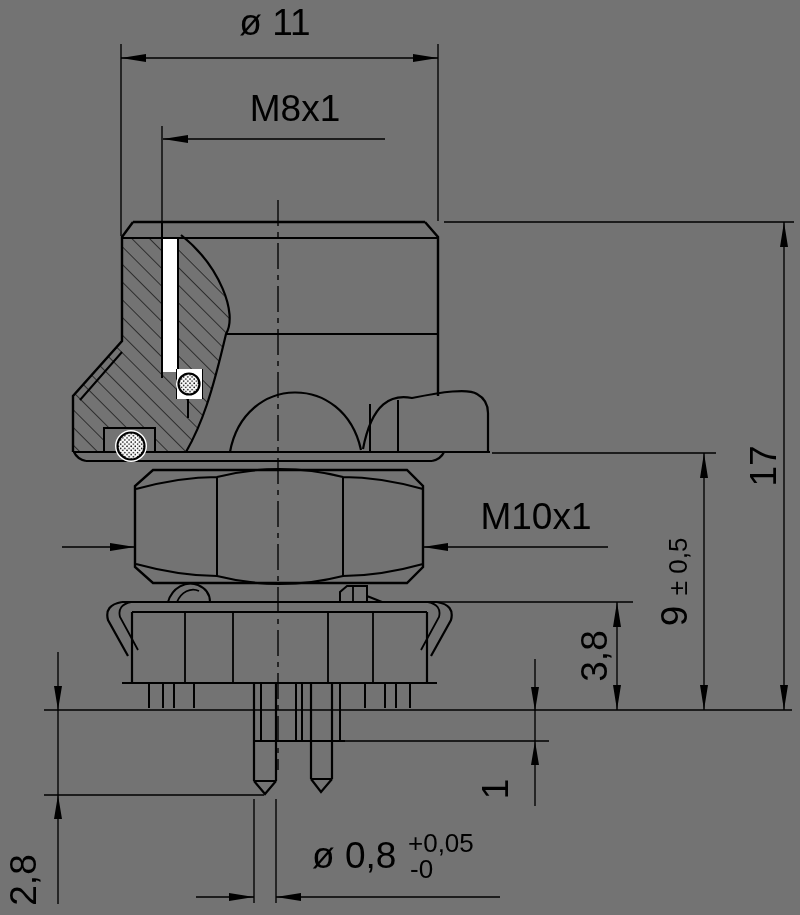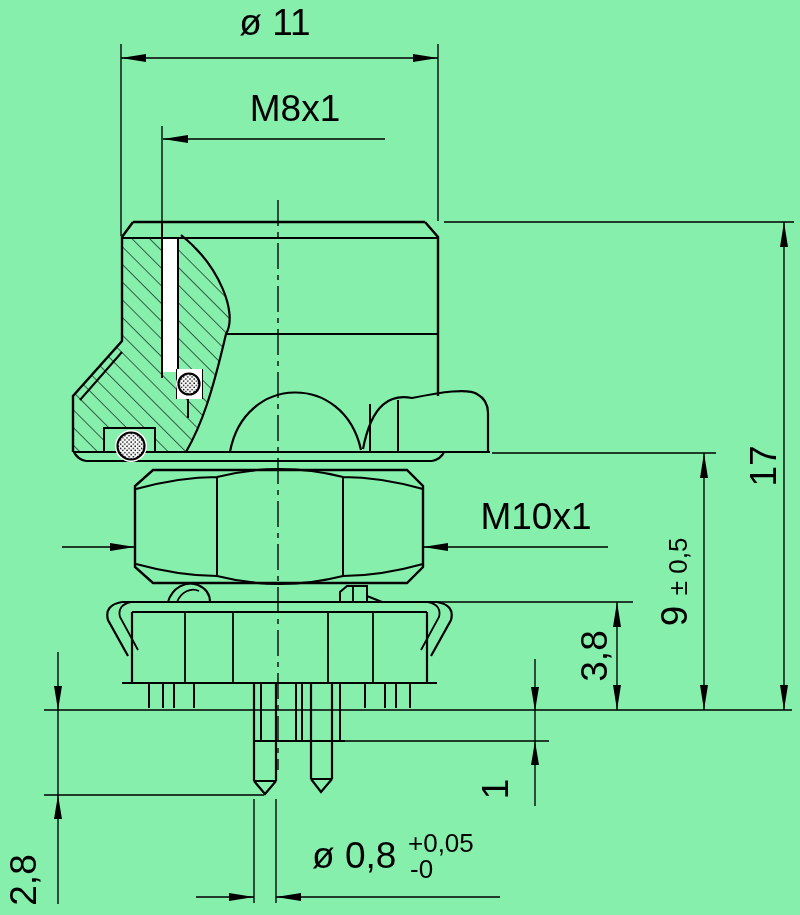--- a/index.html
+++ b/index.html
@@ -1,16 +1,16 @@
 <!DOCTYPE html>
 <html><head>
 <meta charset="utf-8">
 <style>
   html,body{margin:0;padding:0;background:#ffffff;}
-  .stage{position:relative;width:800px;height:915px;background:#86efac;overflow:hidden;
+  .stage{position:relative;width:800px;height:915px;background:#737373;overflow:hidden;
          font-family:"Liberation Sans",sans-serif;}
   svg{display:block;}
   
   .ol{fill:none;stroke:#000;stroke-width:2.4;stroke-linejoin:miter;stroke-linecap:butt;}
   .ml{fill:none;stroke:#000;stroke-width:2;}
   .al{fill:none;stroke:#000;stroke-width:2.2;}
   .dl{fill:none;stroke:#000;stroke-width:1.8;}
   .tl{fill:none;stroke:#000;stroke-width:1.35;}
   .cl{fill:none;stroke:#000;stroke-width:1.35;stroke-dasharray:26 6 5 6;}
   .ah{fill:#000;stroke:none;}

